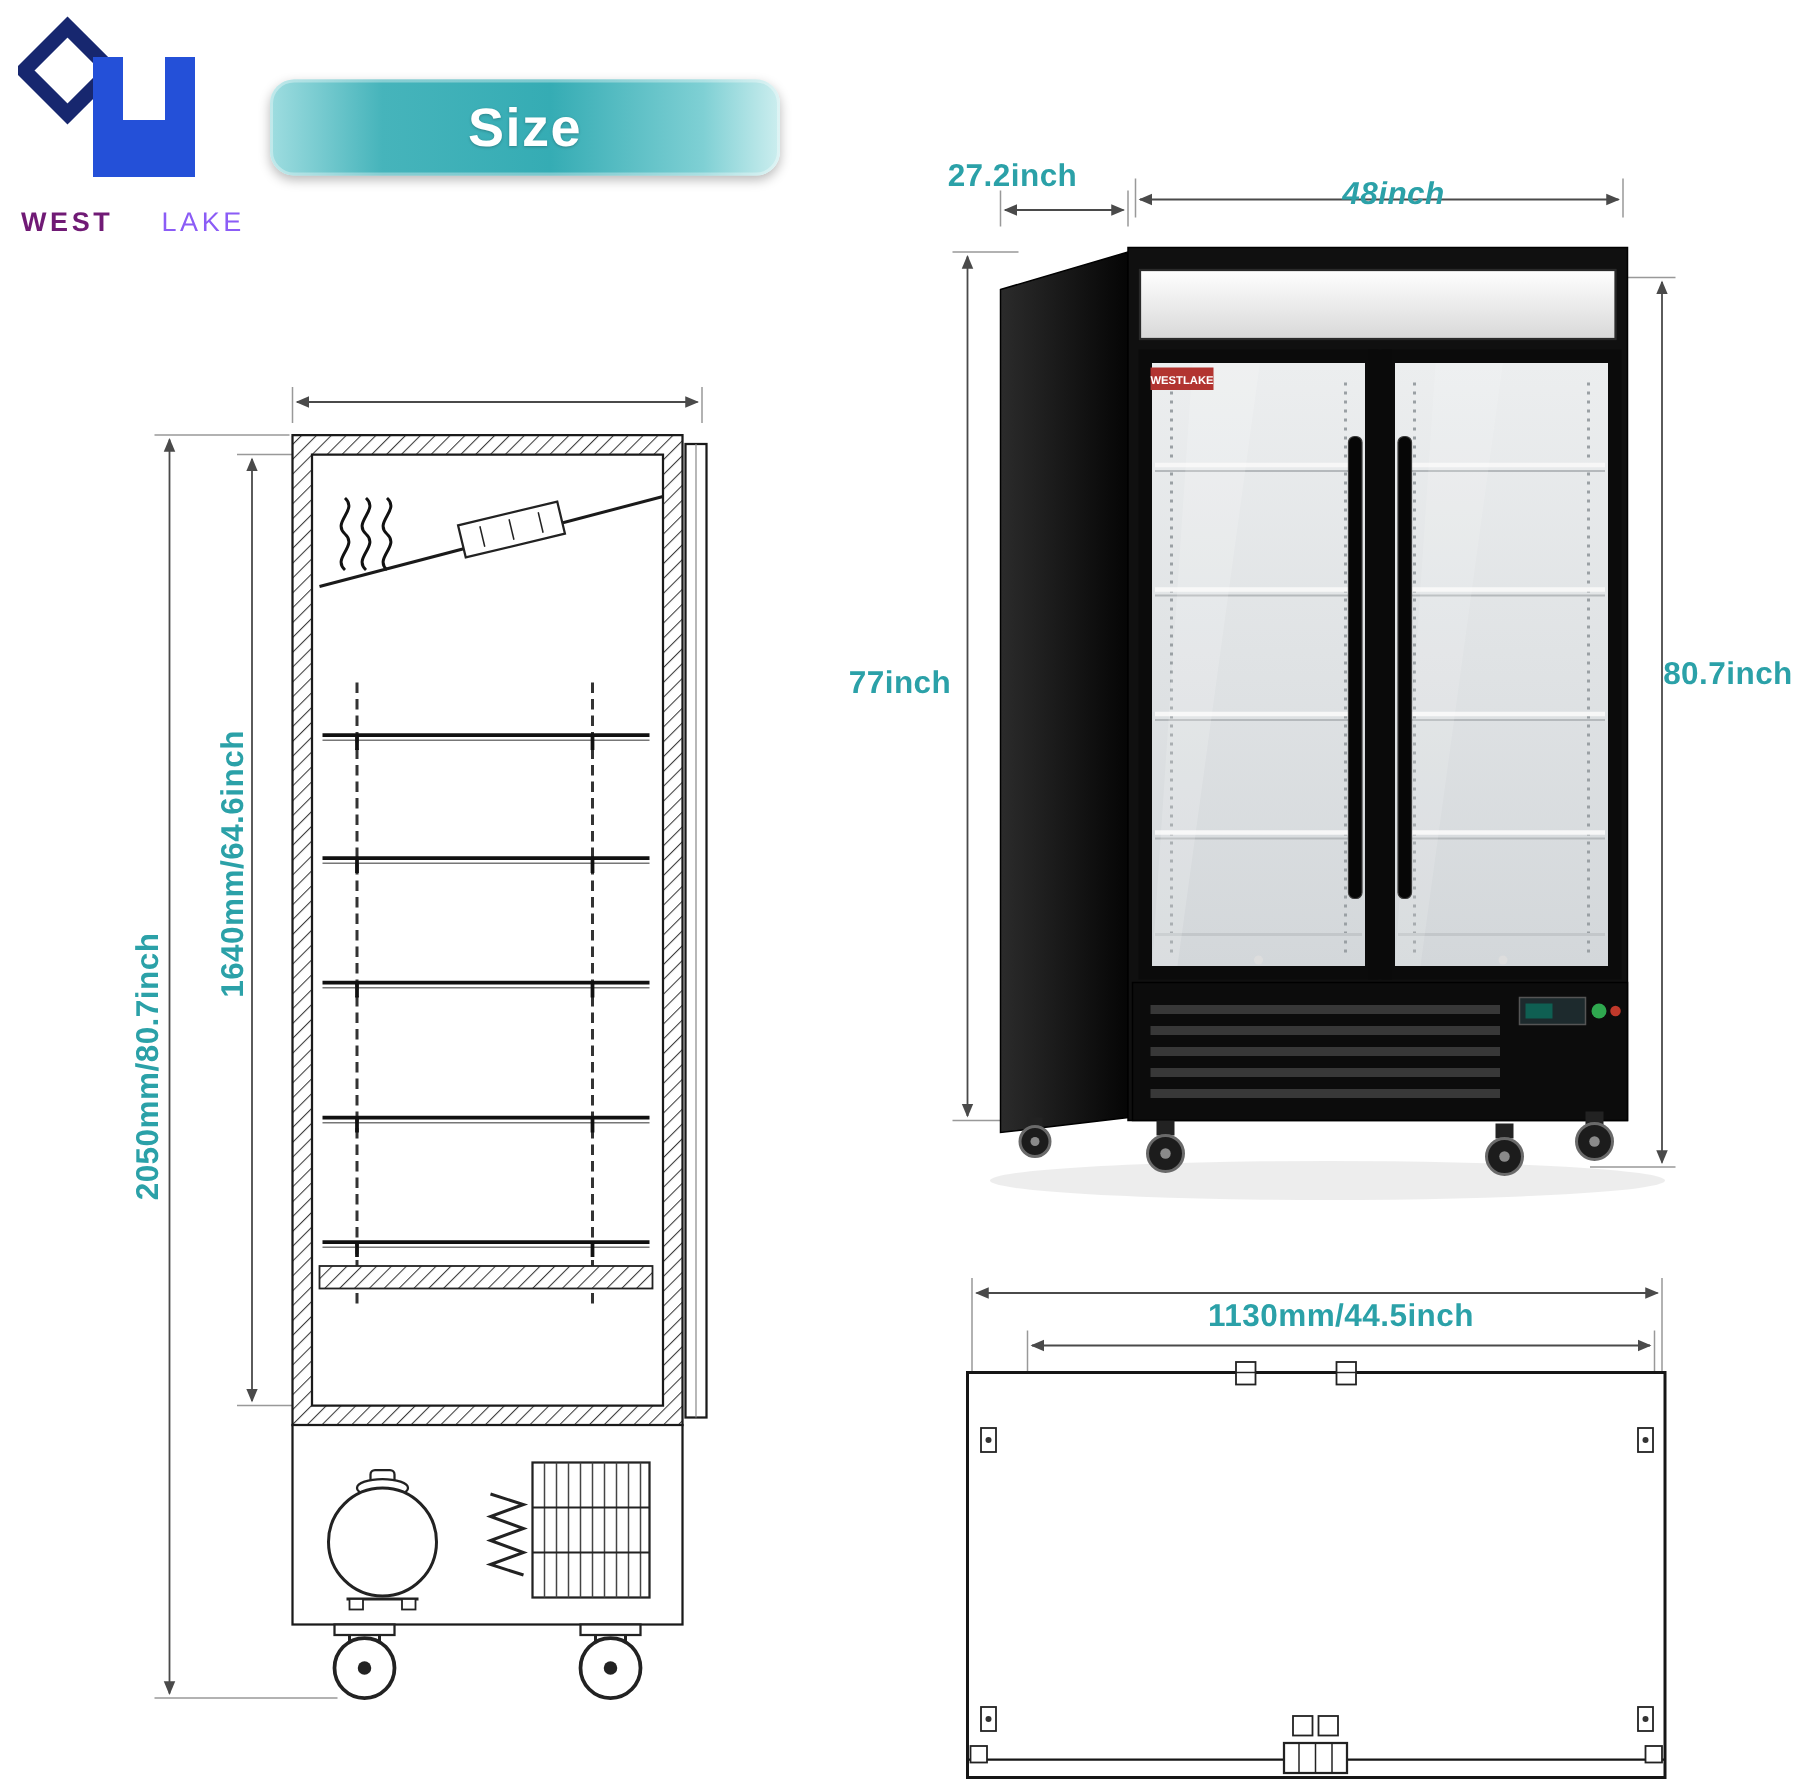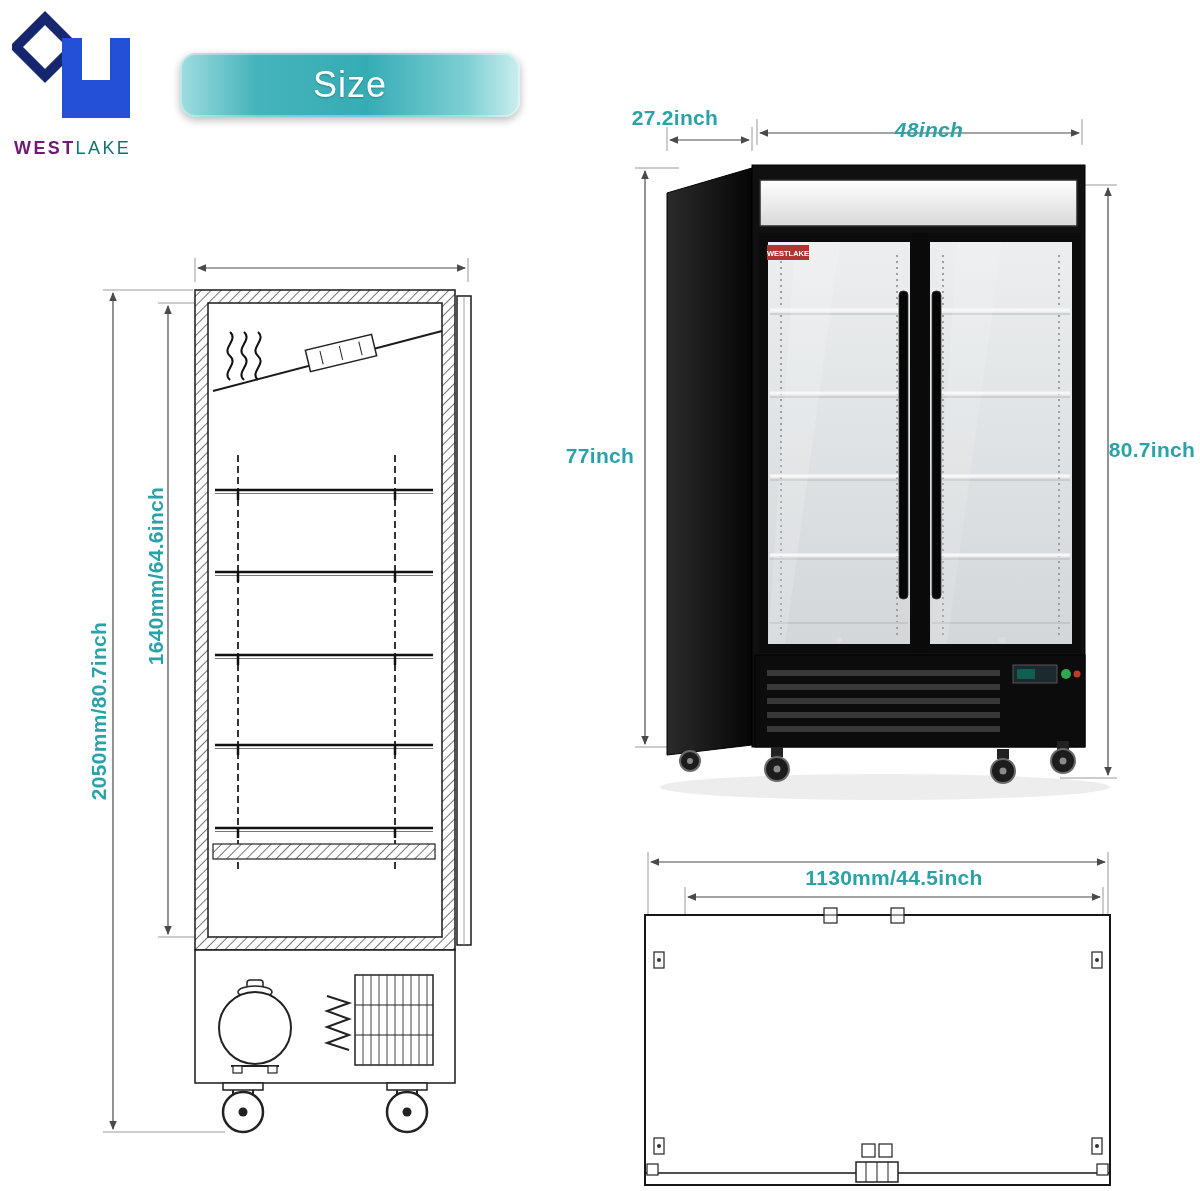--- a/index.html
+++ b/index.html
@@ -15,29 +15,29 @@
   }
   .dim-label.rot { transform:rotate(-90deg); transform-origin:50% 50%; }
   .size-badge {
     position:absolute; left:180px; top:53px; width:340px; height:64px;
     border-radius:16px;
     background:linear-gradient(90deg,#9fdde0 0%, #46b4bb 22%, #35acb4 55%, #7fd0d4 85%, #cdeeef 100%);
     box-shadow:0 3px 8px rgba(0,0,0,0.28), inset 0 0 0 2px rgba(255,255,255,0.35);
     display:flex; align-items:center; justify-content:center;
   }
   .size-badge span {
-    color:#ffffff; font-size:36px; font-weight:400; letter-spacing:1px;
+    color:#ffffff; font-size:36px; font-weight:700; letter-spacing:1px;
     text-shadow:0 1px 2px rgba(0,0,0,0.25);
   }
   .logo-text {
     position:absolute; left:2px; top:130px; width:150px;
     font-size:18px; letter-spacing:2.4px; white-space:nowrap;
   }
   .logo-text .bold { font-weight:700; color:#701a75; }
-  .logo-text .light { font-weight:400; color:#0f766e; }
+  .logo-text .light { font-weight:400; color:#8b5cf6;margin-left:32px; }
   svg text { font-family:"Liberation Sans", sans-serif; }
 </style>
 </head>
 <body>
 
 <div class="page">
 
   <div class="abs" style="left:12px; top:8px; width:160px; height:165px;">
     <svg width="126" height="126" viewBox="0 0 126 126">
       <path d="M33,10 L62,39 L33,68 L4,39 Z" fill="none" stroke="#17276f" stroke-width="10"></path>

